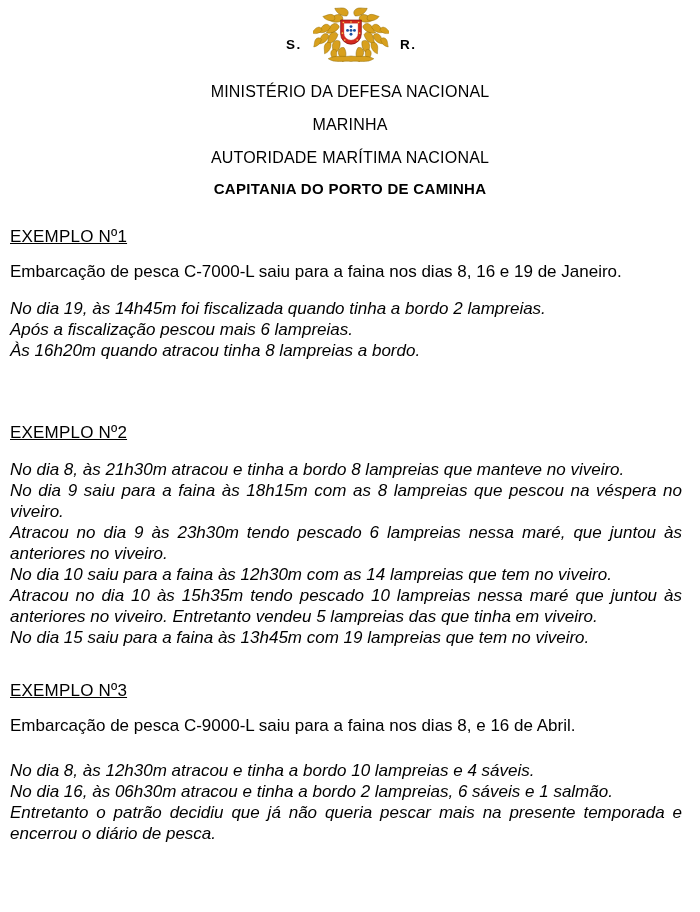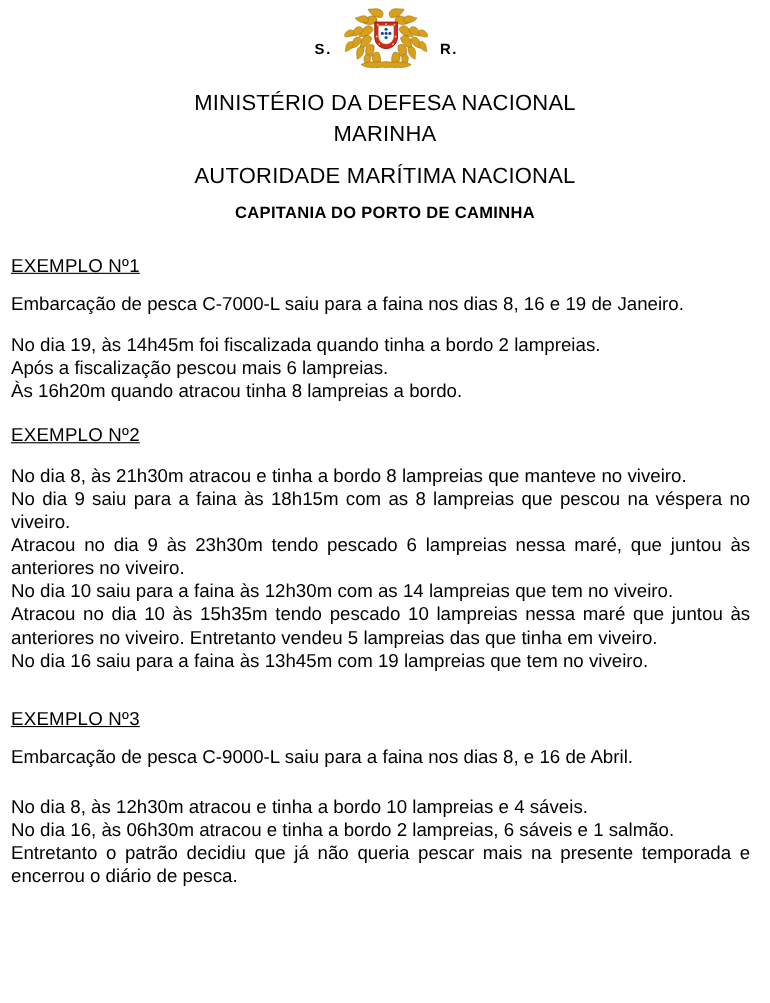--- a/index.html
+++ b/index.html
@@ -14,37 +14,37 @@
   
   .emblem-row { position: relative; height: 75px; }
   .initial {
     position: absolute; top: 37px;
     font-size: 13.5px; font-weight: bold; letter-spacing: 1.5px;
   }
   .initial-s { left: 286px; }
   .initial-r { left: 400px; }
   .coat { position: absolute; left: 313px; top: 4px; }
 
-  .hline { text-align: center; font-size: 20px; letter-spacing: 0.2px; margin: 0; }
+  .hline { text-align: center; font-size: 16px; letter-spacing: 0.2px; margin: 0; }
   .hline-1 { margin-top: 8px; }
-  .hline-2 { margin-top: 5px; }
+  .hline-2 { margin-top: 15px; }
   .hline-3 { margin-top: 15px; }
   .hline-4 { margin-top: 13px; font-weight: bold; font-size: 15px; letter-spacing: 0.3px; }
 
   
   .content { padding: 0 18px 0 10px; font-size: 17px; line-height: 21px; }
   .sec-heading {
     font-size: 17px; font-weight: normal; text-decoration: underline;
     margin: 0; letter-spacing: 0.2px;
   }
   .sec-1 { margin-top: 29px; }
-  .sec-2 { margin-top: 19px; }
+  .sec-2 { margin-top: 61px; }
   .sec-3 { margin-top: 32px; }
   .intro { margin: 14px 0 0 0; text-align: justify; }
-  .bodyblock { margin-top: 16px; }
+  .bodyblock { margin-top: 16px; font-style: italic; }
   .sec-3 .bodyblock { margin-top: 24px; }
   .bodyline { margin: 0; text-align: justify; }
 </style>
 </head>
 <body>
 
 <div class="page">
 
   <div class="header">
     <div class="emblem-row">
@@ -116,21 +116,21 @@
     </section>
 
     <section class="sec sec-2">
       <h2 class="sec-heading">EXEMPLO Nº2</h2>
       <div class="bodyblock">
         <p class="bodyline">No dia 8, às 21h30m atracou e tinha a bordo 8 lampreias que manteve no viveiro.</p>
         <p class="bodyline">No dia 9 saiu para a faina às 18h15m com as 8 lampreias que pescou na véspera no viveiro.</p>
         <p class="bodyline">Atracou no dia 9 às 23h30m tendo pescado 6 lampreias nessa maré, que juntou às anteriores no viveiro.</p>
         <p class="bodyline">No dia 10 saiu para a faina às 12h30m com as 14 lampreias que tem no viveiro.</p>
         <p class="bodyline">Atracou no dia 10 às 15h35m tendo pescado 10 lampreias nessa maré que juntou às anteriores no viveiro. Entretanto vendeu 5 lampreias das que tinha em viveiro.</p>
-        <p class="bodyline">No dia 16 saiu para a faina às 13h45m com 19 lampreias que tem no viveiro.</p>
+        <p class="bodyline">No dia 15 saiu para a faina às 13h45m com 19 lampreias que tem no viveiro.</p>
       </div>
     </section>
 
     <section class="sec sec-3">
       <h2 class="sec-heading">EXEMPLO Nº3</h2>
       <p class="intro">Embarcação de pesca C-9000-L saiu para a faina nos dias 8, e 16 de Abril.</p>
       <div class="bodyblock">
         <p class="bodyline">No dia 8, às 12h30m atracou e tinha a bordo 10 lampreias e 4 sáveis.</p>
         <p class="bodyline">No dia 16, às 06h30m atracou e tinha a bordo 2 lampreias, 6 sáveis e 1 salmão.</p>
         <p class="bodyline">Entretanto o patrão decidiu que já não queria pescar mais na presente temporada e encerrou o diário de pesca.</p>

